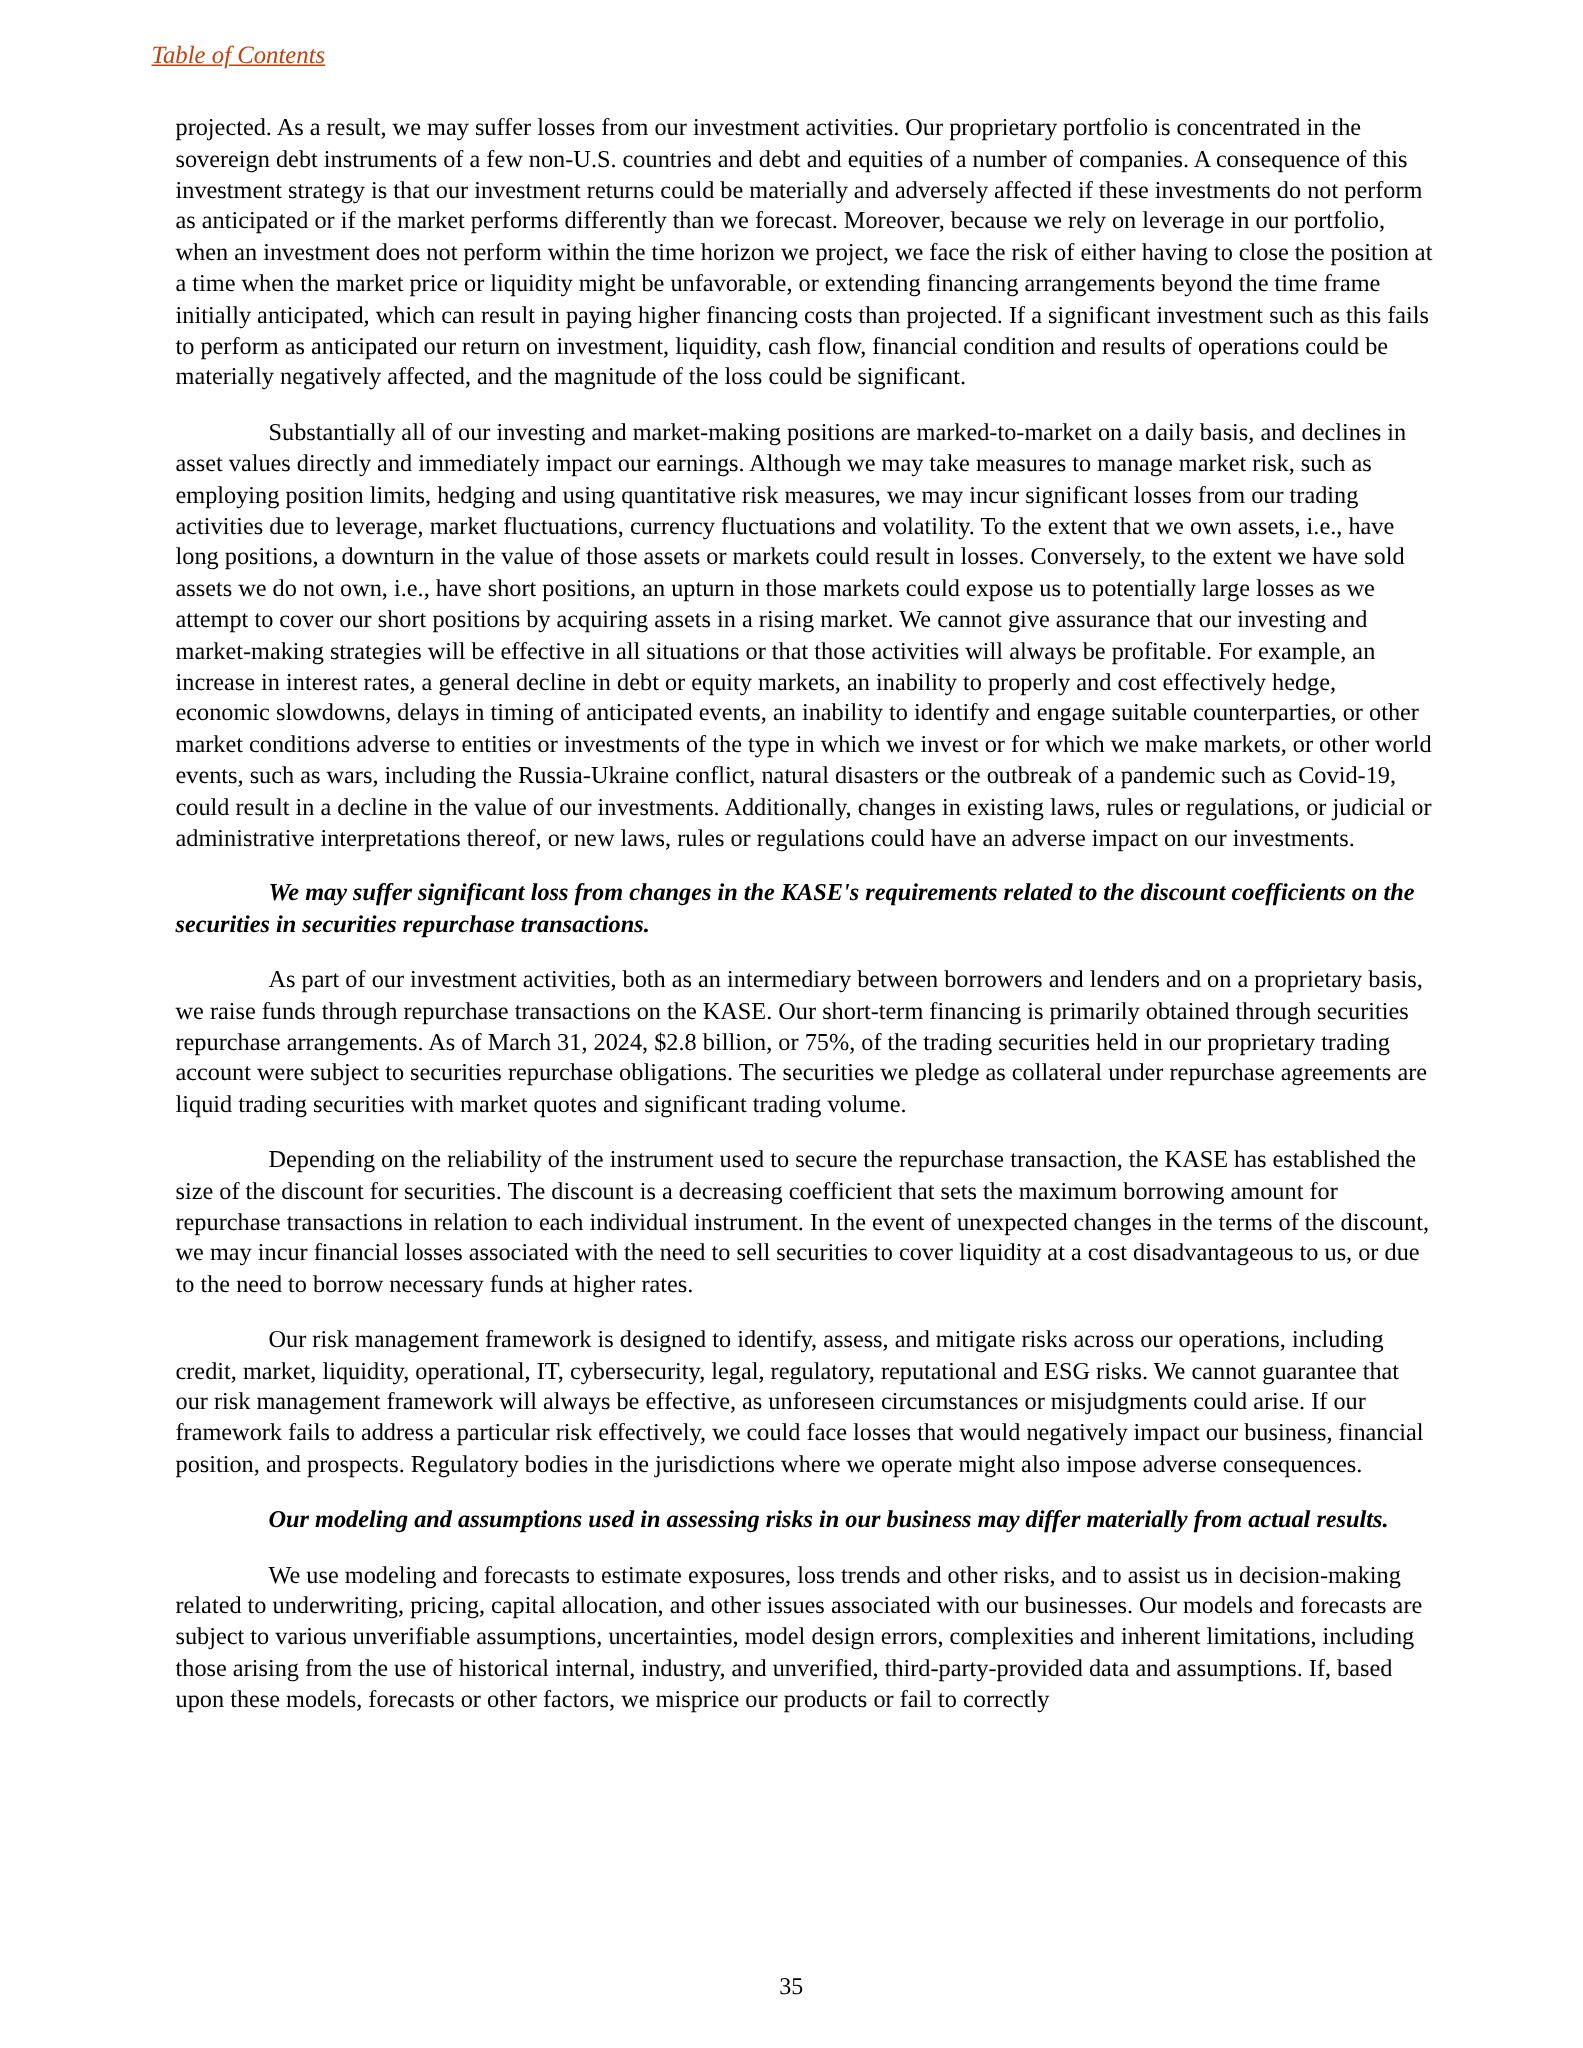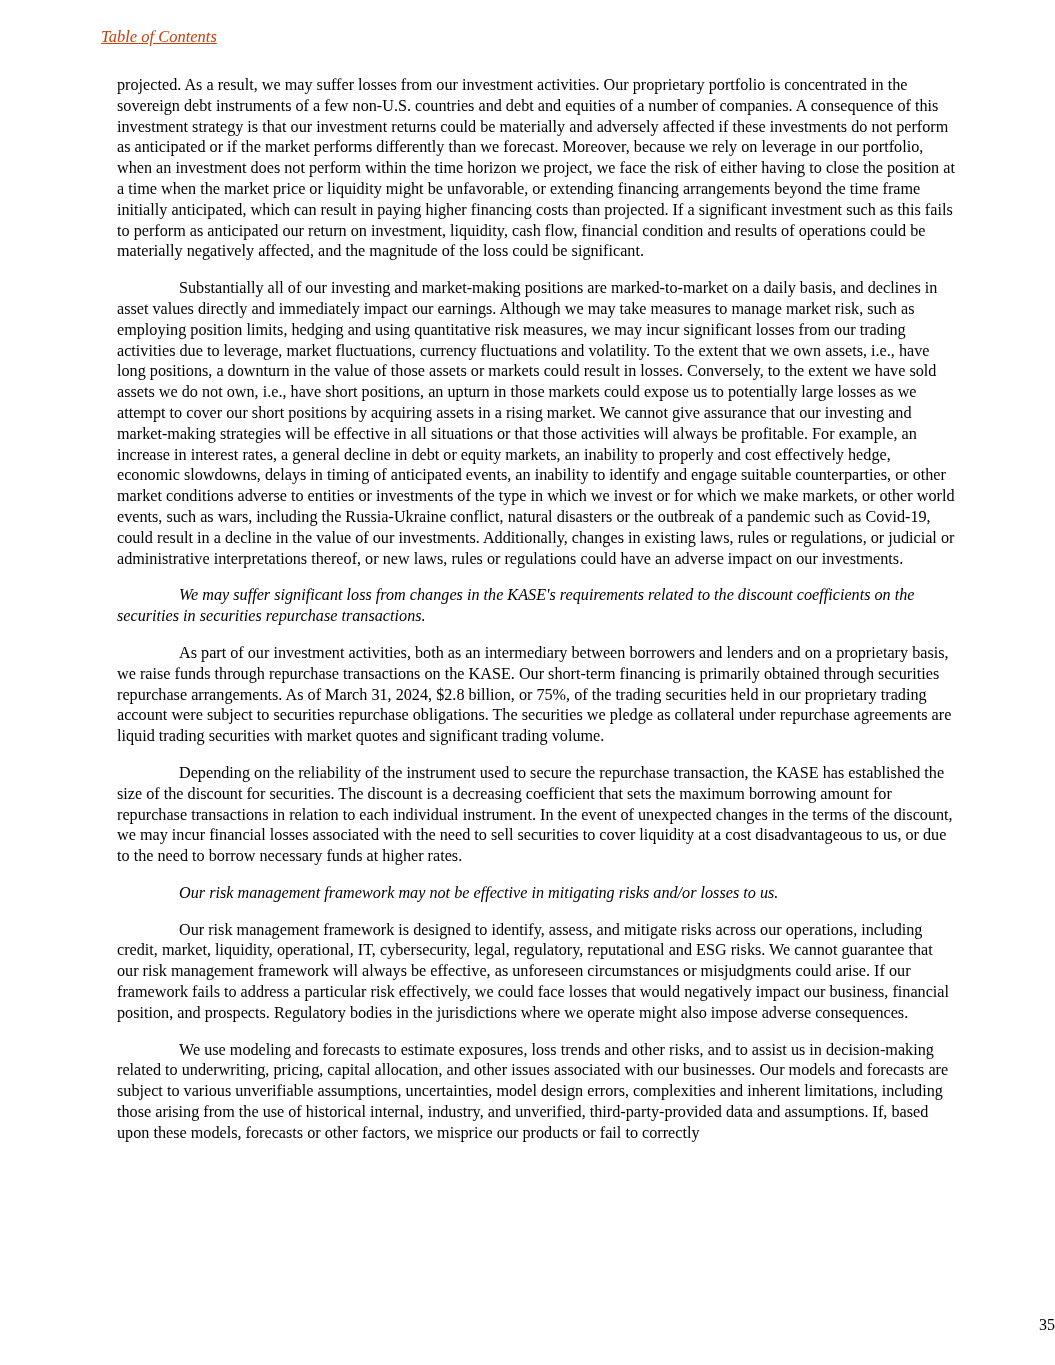--- a/index.html
+++ b/index.html
@@ -3,32 +3,32 @@
 <meta charset="utf-8">
 <style>
   html, body { margin: 0; padding: 0; background: #ffffff; }
   body { width: 1055px; height: 1365px; position: relative; overflow: hidden;
          font-family: "Liberation Serif", serif; color: #000; }
   .toc { position: absolute; left: 101px; top: 27px; font-size: 16.5px; font-style: italic;
          color: #c2410c; text-decoration: underline; }
   .content { position: absolute; left: 101px; top: 75px; width: 855px; font-size: 16.2px; line-height: 20.8px; }
   p { margin: 0 0 16px 16px; text-align: left; }
   p.indent { text-indent: 62px; }
-  p.heading { font-weight: normal; font-style: italic; text-indent: 62px; }
-  .page-num { position: absolute; top: 1316px; left: 0; width: 1055px; text-align: right; font-size: 16px; }
+  p.heading { font-weight: bold; font-style: italic; text-indent: 62px; }
+  .page-num { position: absolute; top: 1316px; left: 0; width: 1055px; text-align: center; font-size: 16px; }
 </style>
 </head>
 <body>
 
 <a class="toc">Table of Contents</a>
 
 <div class="content">
   <p>projected. As a result, we may suffer losses from our investment activities. Our proprietary portfolio is concentrated in the sovereign debt instruments of a few non-U.S. countries and debt and equities of a number of companies. A consequence of this investment strategy is that our investment returns could be materially and adversely affected if these investments do not perform as anticipated or if the market performs differently than we forecast. Moreover, because we rely on leverage in our portfolio, when an investment does not perform within the time horizon we project, we face the risk of either having to close the position at a time when the market price or liquidity might be unfavorable, or extending financing arrangements beyond the time frame initially anticipated, which can result in paying higher financing costs than projected. If a significant investment such as this fails to perform as anticipated our return on investment, liquidity, cash flow, financial condition and results of operations could be materially negatively affected, and the magnitude of the loss could be significant.</p>
   <p class="indent">Substantially all of our investing and market-making positions are marked-to-market on a daily basis, and declines in asset values directly and immediately impact our earnings. Although we may take measures to manage market risk, such as employing position limits, hedging and using quantitative risk measures, we may incur significant losses from our trading activities due to leverage, market fluctuations, currency fluctuations and volatility. To the extent that we own assets, i.e., have long positions, a downturn in the value of those assets or markets could result in losses. Conversely, to the extent we have sold assets we do not own, i.e., have short positions, an upturn in those markets could expose us to potentially large losses as we attempt to cover our short positions by acquiring assets in a rising market. We cannot give assurance that our investing and market-making strategies will be effective in all situations or that those activities will always be profitable. For example, an increase in interest rates, a general decline in debt or equity markets, an inability to properly and cost effectively hedge, economic slowdowns, delays in timing of anticipated events, an inability to identify and engage suitable counterparties, or other market conditions adverse to entities or investments of the type in which we invest or for which we make markets, or other world events, such as wars, including the Russia-Ukraine conflict, natural disasters or the outbreak of a pandemic such as Covid-19, could result in a decline in the value of our investments. Additionally, changes in existing laws, rules or regulations, or judicial or administrative interpretations thereof, or new laws, rules or regulations could have an adverse impact on our investments.</p>
   <p class="heading">We may suffer significant loss from changes in the KASE's requirements related to the discount coefficients on the securities in securities repurchase transactions.</p>
   <p class="indent">As part of our investment activities, both as an intermediary between borrowers and lenders and on a proprietary basis, we raise funds through repurchase transactions on the KASE. Our short-term financing is primarily obtained through securities repurchase arrangements. As of March 31, 2024, $2.8 billion, or 75%, of the trading securities held in our proprietary trading account were subject to securities repurchase obligations. The securities we pledge as collateral under repurchase agreements are liquid trading securities with market quotes and significant trading volume.</p>
   <p class="indent">Depending on the reliability of the instrument used to secure the repurchase transaction, the KASE has established the size of the discount for securities. The discount is a decreasing coefficient that sets the maximum borrowing amount for repurchase transactions in relation to each individual instrument. In the event of unexpected changes in the terms of the discount, we may incur financial losses associated with the need to sell securities to cover liquidity at a cost disadvantageous to us, or due to the need to borrow necessary funds at higher rates.</p>
-  <p class="heading">Our risk management framework may not be effective in mitigating risks and/or losses to us.</p>
   <p class="indent">Our risk management framework is designed to identify, assess, and mitigate risks across our operations, including credit, market, liquidity, operational, IT, cybersecurity, legal, regulatory, reputational and ESG risks. We cannot guarantee that our risk management framework will always be effective, as unforeseen circumstances or misjudgments could arise. If our framework fails to address a particular risk effectively, we could face losses that would negatively impact our business, financial position, and prospects. Regulatory bodies in the jurisdictions where we operate might also impose adverse consequences.</p>
+  <p class="heading">Our modeling and assumptions used in assessing risks in our business may differ materially from actual results.</p>
   <p class="indent">We use modeling and forecasts to estimate exposures, loss trends and other risks, and to assist us in decision-making related to underwriting, pricing, capital allocation, and other issues associated with our businesses. Our models and forecasts are subject to various unverifiable assumptions, uncertainties, model design errors, complexities and inherent limitations, including those arising from the use of historical internal, industry, and unverified, third-party-provided data and assumptions. If, based upon these models, forecasts or other factors, we misprice our products or fail to correctly</p>
 </div>
 
 <div class="page-num">35</div>
 
 </body></html>

